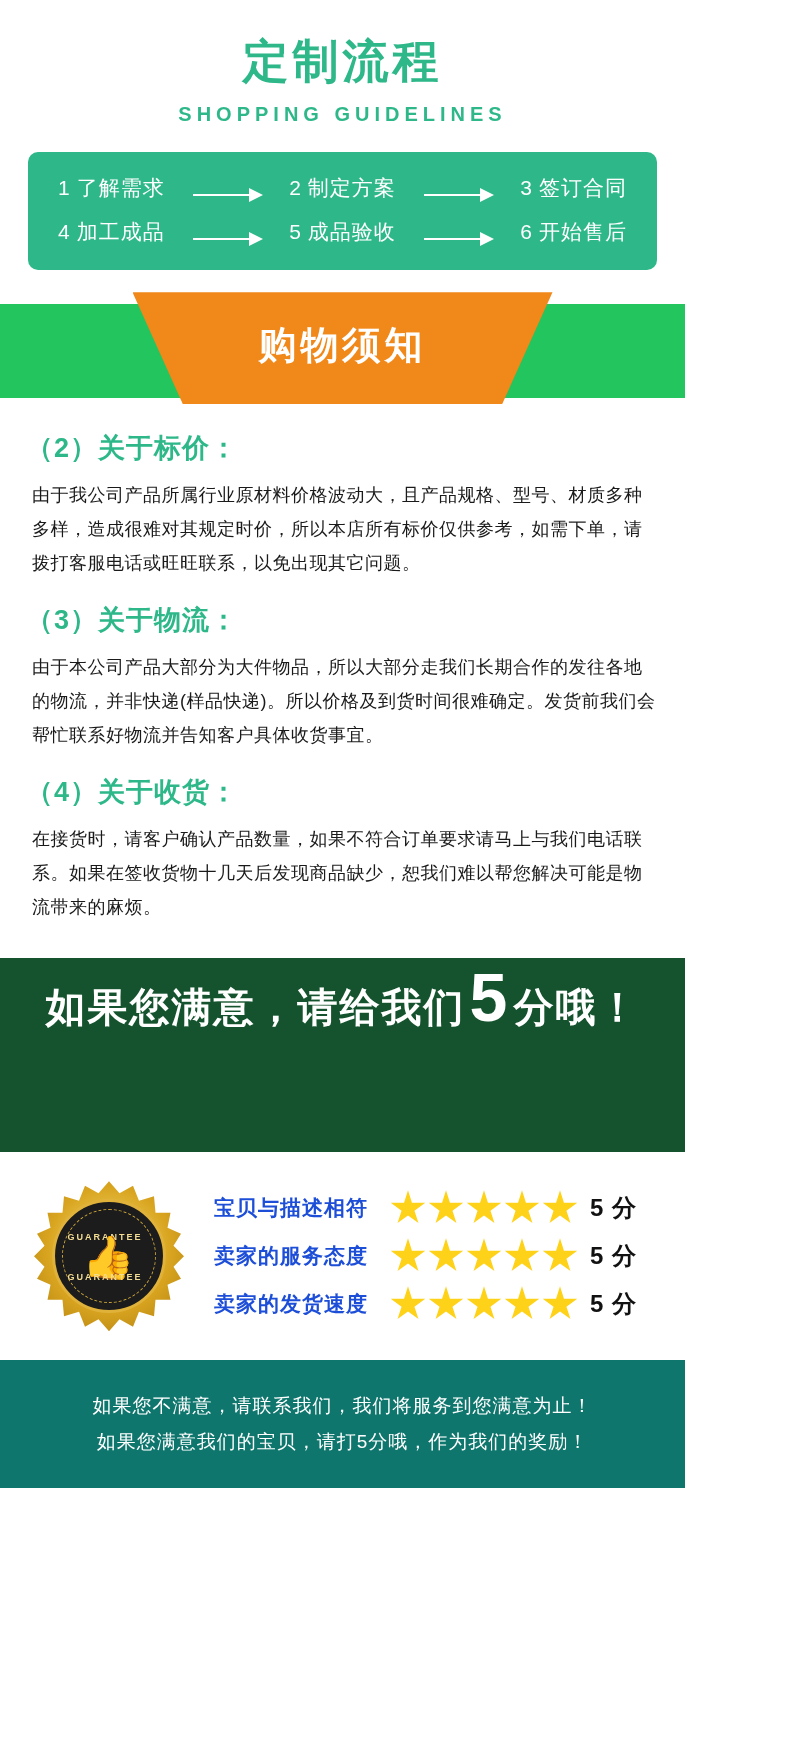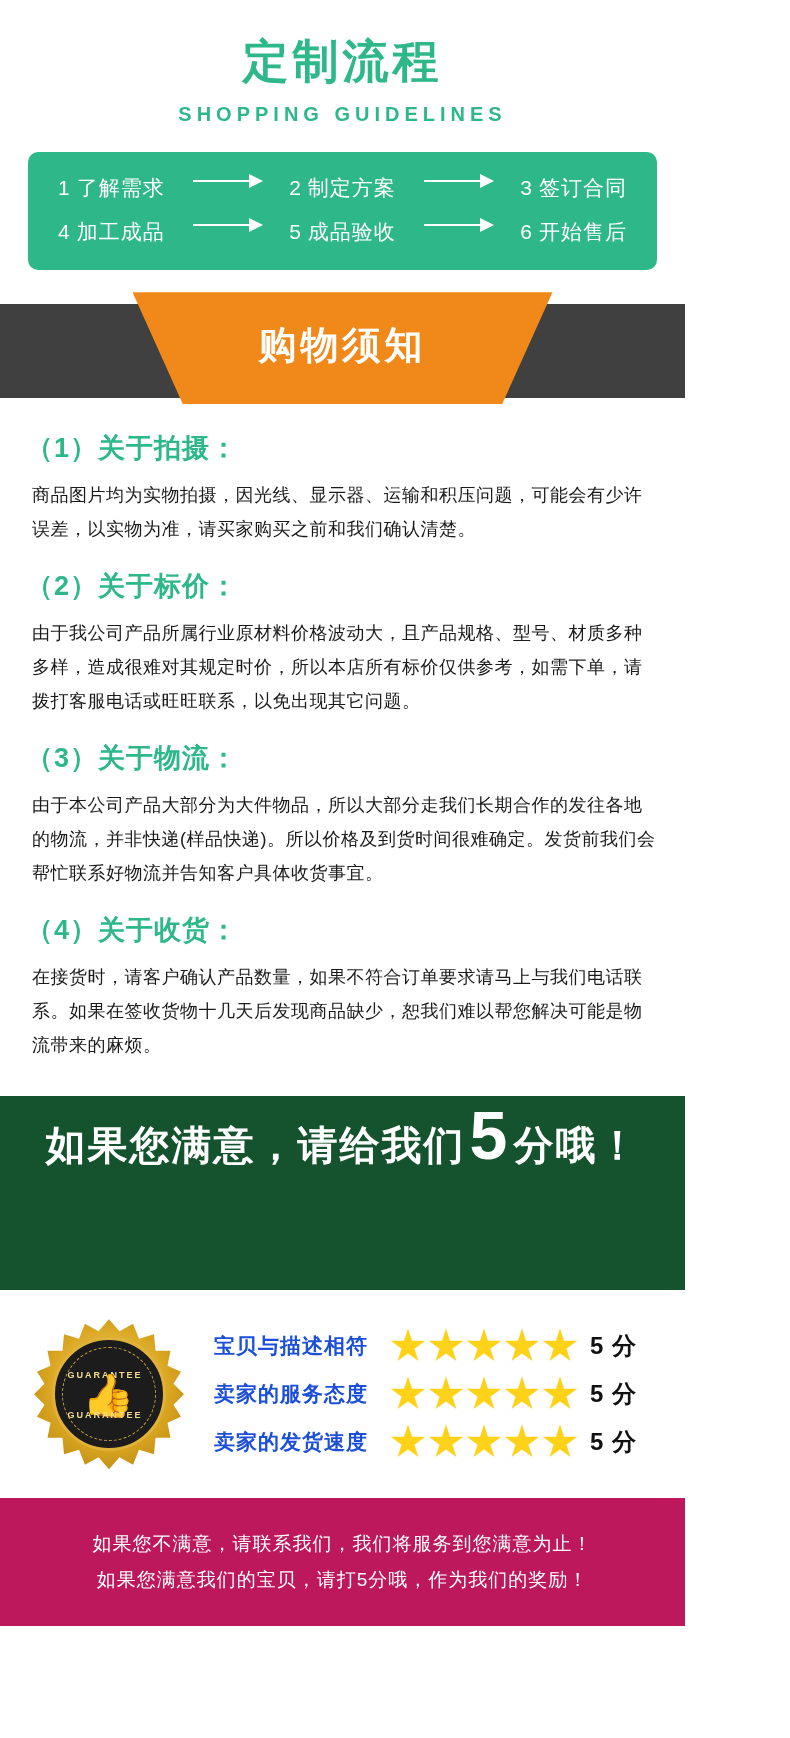--- a/index.html
+++ b/index.html
@@ -48,21 +48,21 @@
 
   
   .steps-box {
     margin: 26px 28px 0 28px;
     background: #2eb88a;
     border-radius: 10px;
     padding: 22px 30px 24px 30px;
   }
   .steps-row {
     display: flex;
-    align-items: flex-start;
+    align-items: flex-end;
     justify-content: space-between;
     color: #ffffff;
     font-size: 21px;
     letter-spacing: 1px;
   }
   .steps-row + .steps-row { margin-top: 16px; }
   .step {
     white-space: nowrap;
   }
   .step .num { margin-right: 6px; }
@@ -86,21 +86,21 @@
     border-left: 14px solid #ffffff;
     border-top: 7px solid transparent;
     border-bottom: 7px solid transparent;
   }
 
   
   .ribbon-wrap {
     margin-top: 34px;
     position: relative;
     height: 94px;
-    background: #404040;
+    background: #22c55e;
     padding-left: 12px;
   }
   .ribbon {
     position: absolute;
     left: 50%;
     top: -12px;
     transform: translateX(-50%);
     width: 420px;
     height: 112px;
     background: #f0881a;
@@ -242,21 +242,21 @@
   .score {
     font-size: 24px;
     font-weight: bold;
     color: #111111;
     letter-spacing: 1px;
   }
 
   
   .footer {
     height: 128px;
-    background: #be185d;
+    background: #0f766e;
     display: flex;
     flex-direction: column;
     align-items: center;
     justify-content: center;
     gap: 10px;
   }
   .footer div {
     font-size: 19px;
     color: #ffffff;
     letter-spacing: 1px;
@@ -305,24 +305,20 @@
     </div>
   </div>
 
   <div class="ribbon-wrap">
     <div class="ribbon">
       <span>购物须知</span>
     </div>
   </div>
 
   <div class="notices">
-    <div class="notice">
-      <div class="notice-title">（1）关于拍摄：</div>
-      <div class="notice-body">商品图片均为实物拍摄，因光线、显示器、运输和积压问题，可能会有少许误差，以实物为准，请买家购买之前和我们确认清楚。</div>
-    </div>
     <div class="notice">
       <div class="notice-title">（2）关于标价：</div>
       <div class="notice-body">由于我公司产品所属行业原材料价格波动大，且产品规格、型号、材质多种多样，造成很难对其规定时价，所以本店所有标价仅供参考，如需下单，请拨打客服电话或旺旺联系，以免出现其它问题。</div>
     </div>
     <div class="notice">
       <div class="notice-title">（3）关于物流：</div>
       <div class="notice-body">由于本公司产品大部分为大件物品，所以大部分走我们长期合作的发往各地的物流，并非快递(样品快递)。所以价格及到货时间很难确定。发货前我们会帮忙联系好物流并告知客户具体收货事宜。</div>
     </div>
     <div class="notice">
       <div class="notice-title">（4）关于收货：</div>

